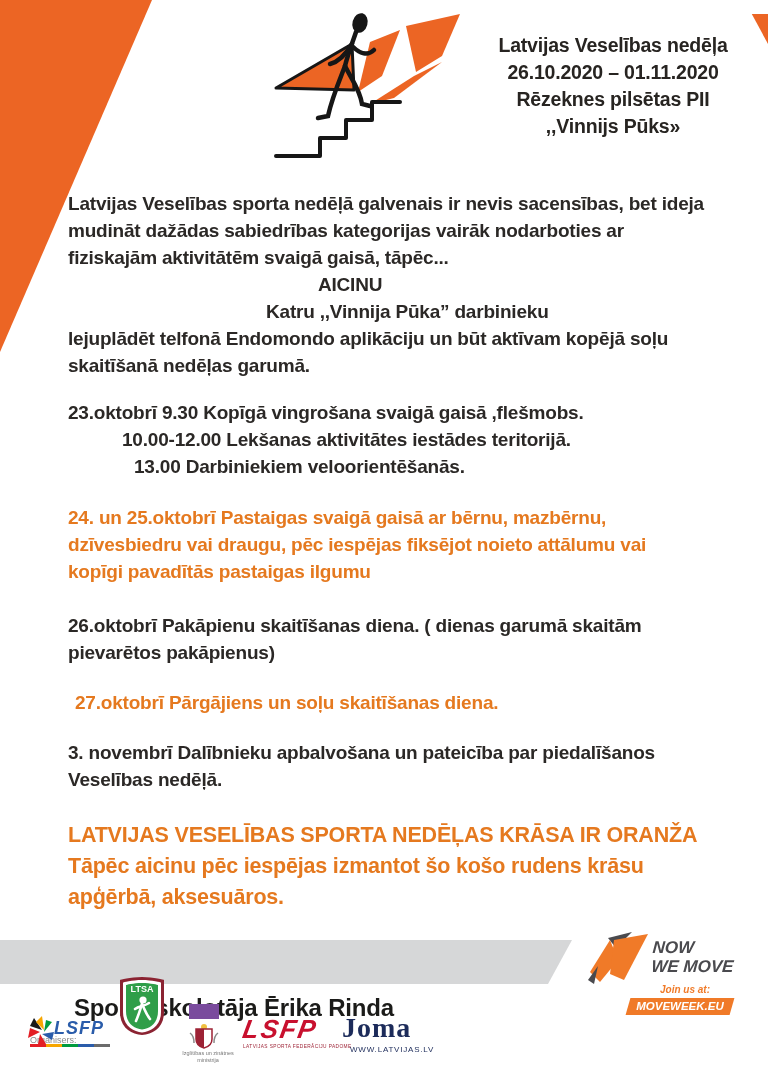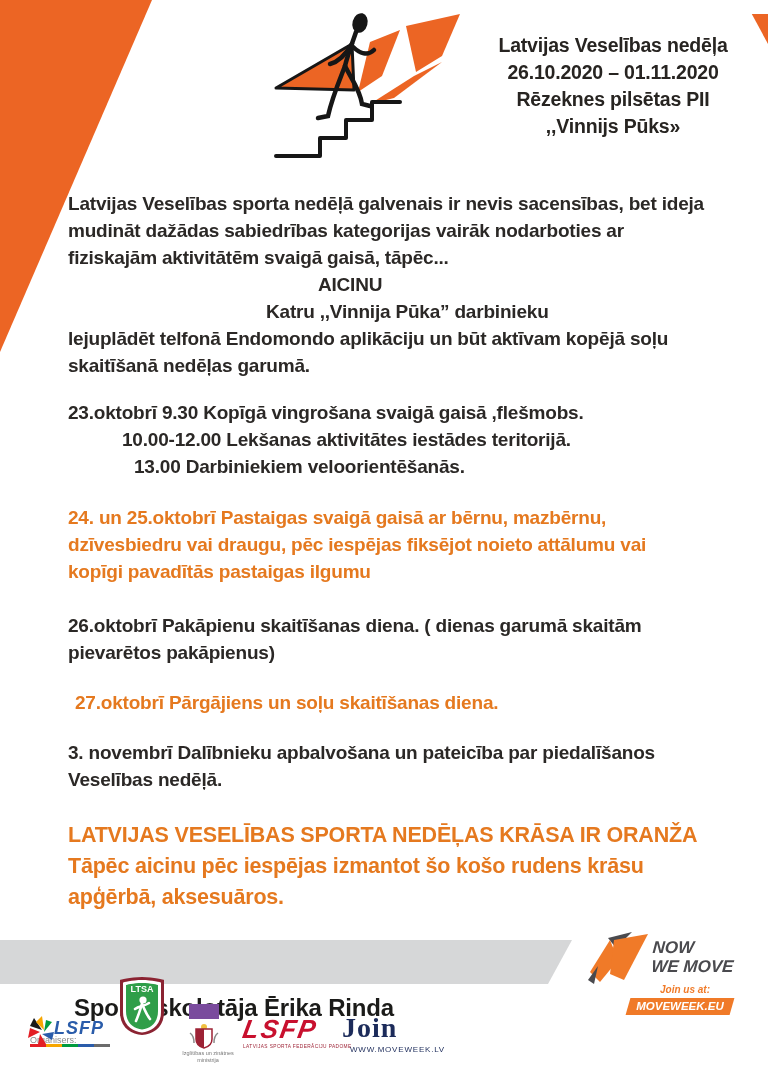--- a/index.html
+++ b/index.html
@@ -241,15 +241,15 @@
     <div>ministrija</div>
   </div>
 </div>
 
 <div class="abs lsfp">
   <div class="abs lsfp-word">LSFP</div>
   <div class="abs lsfp-sub">LATVIJAS SPORTA FEDERĀCIJU PADOME</div>
 </div>
 
 <div class="abs joma">
-  <div class="abs joma-word">Join</div>
-  <div class="abs joma-sub">WWW.MOVEWEEK.LV</div>
+  <div class="abs joma-word">Joma</div>
+  <div class="abs joma-sub">WWW.LATVIJAS.LV</div>
 </div>
 
 </body></html>

